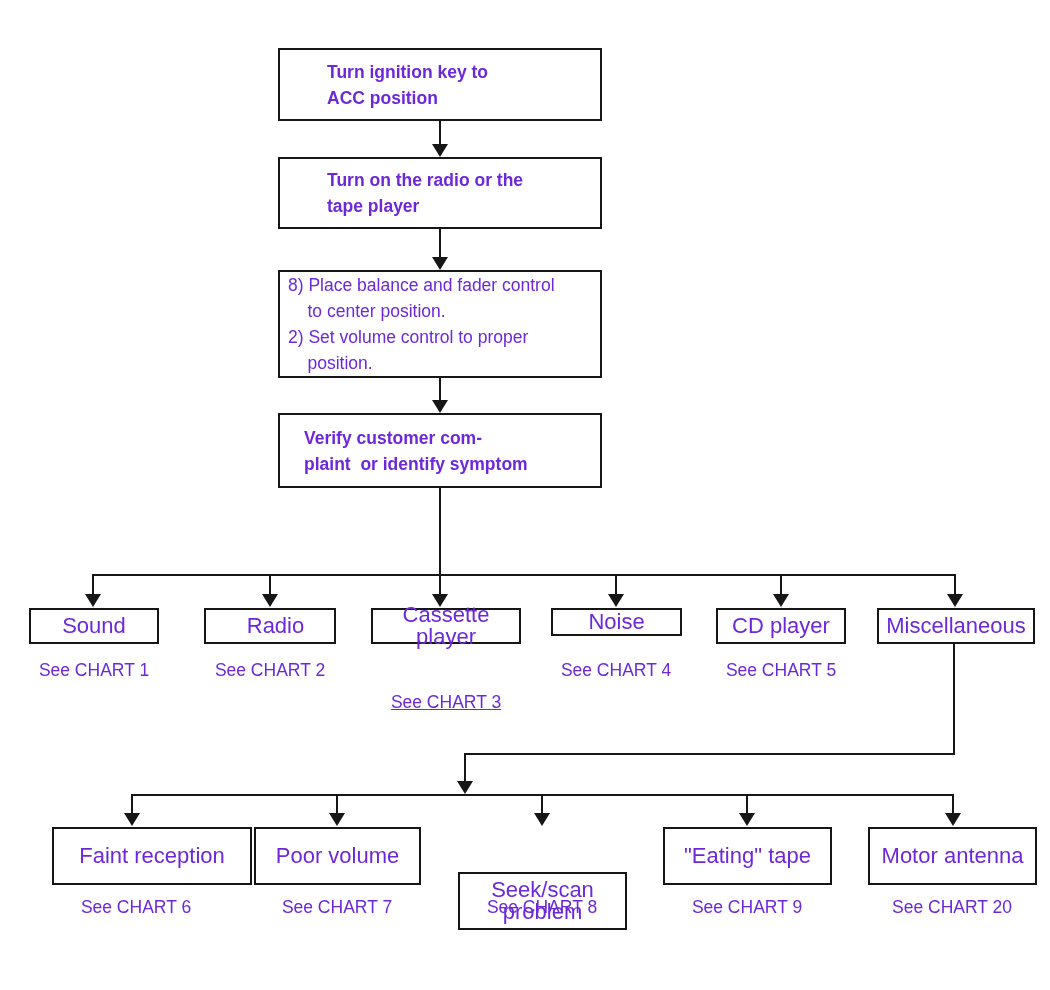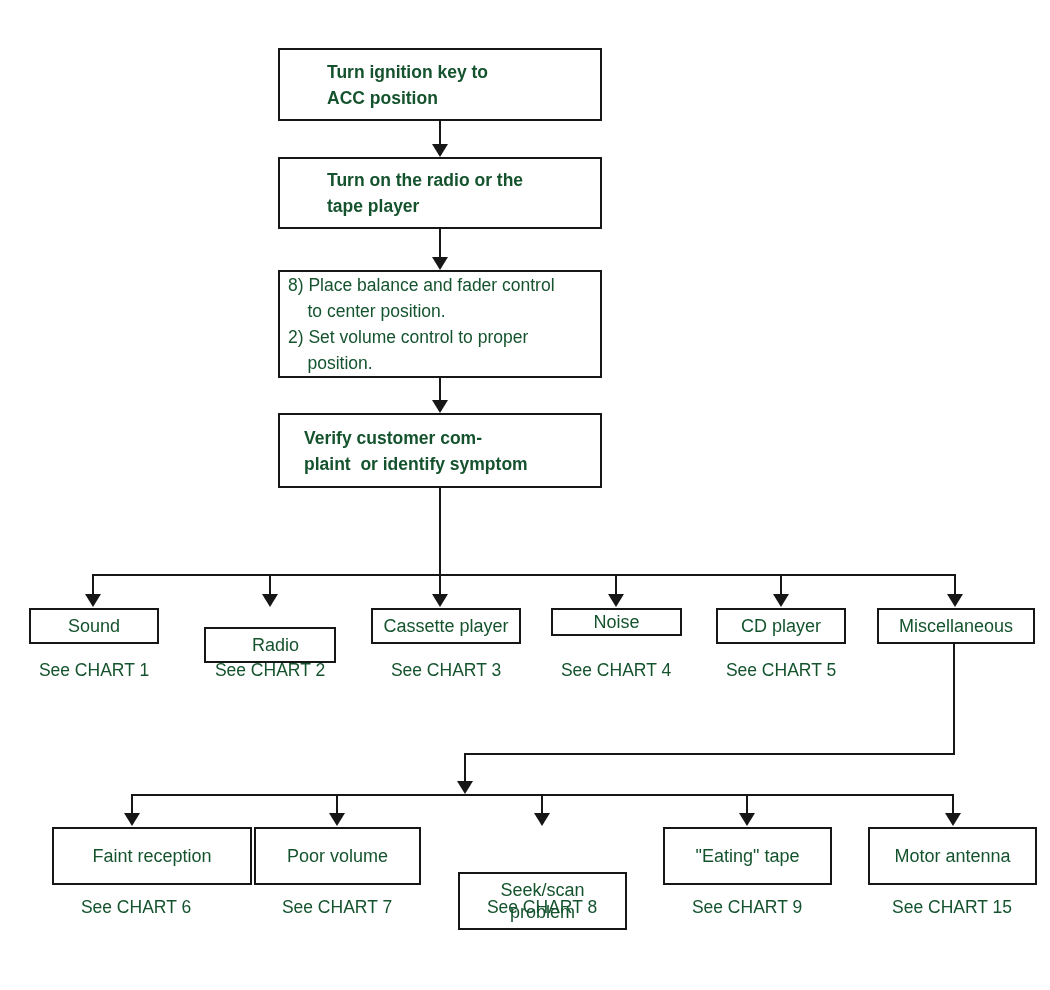--- a/index.html
+++ b/index.html
@@ -1,26 +1,26 @@
 <!DOCTYPE html>
 <html><head>
 <meta charset="utf-8">
 <style>
   html,body{margin:0;padding:0;background:#ffffff;}
   #canvas{
     position:relative;width:1050px;height:990px;background:#ffffff;
-    font-family:"Liberation Sans",sans-serif;color:#14532d;overflow:hidden;
+    font-family:"Liberation Sans",sans-serif;color:#6d28d9;overflow:hidden;
   }
   .box{
     position:absolute;box-sizing:border-box;border:2px solid #161616;background:#ffffff;
     display:flex;flex-direction:column;justify-content:center;
   }
   .step-box{font-weight:bold;font-size:17.5px;line-height:26px;white-space:pre-wrap;text-align:left;}
   .step-box.plain{font-weight:normal;}
-  .branch-box{font-size:18px;line-height:22px;white-space:pre-line;text-align:center;align-items:center;}
+  .branch-box{font-size:22px;line-height:22px;white-space:pre-line;text-align:center;align-items:center;}
   .chart-label{
     position:absolute;font-size:17.5px;line-height:20px;text-align:center;white-space:nowrap;
   }
   .vl{position:absolute;width:2px;background:#161616;}
   .hl{position:absolute;height:2px;background:#161616;}
   .ah{position:absolute;width:0;height:0;border-left:8px solid transparent;border-right:8px solid transparent;border-top:13px solid #161616;}
 </style>
 </head>
 <body>
 
@@ -63,29 +63,29 @@
   <div class="vl" style="left:615px;top:574px;height:22px;"></div>
   <div class="ah" style="left:608px;top:594px;"></div>
 
   <div class="vl" style="left:780px;top:574px;height:22px;"></div>
   <div class="ah" style="left:773px;top:594px;"></div>
 
   <div class="vl" style="left:954px;top:574px;height:22px;"></div>
   <div class="ah" style="left:947px;top:594px;"></div>
 
   <div class="box branch-box" style="left:29px;top:608px;width:130px;height:36px;">Sound</div>
-  <div class="box branch-box" style="left:204px;top:627px;width:132px;height:36px;padding-left:11px;">Radio</div>
+  <div class="box branch-box" style="left:204px;top:608px;width:132px;height:36px;padding-left:11px;">Radio</div>
   <div class="box branch-box" style="left:371px;top:608px;width:150px;height:36px;">Cassette player</div>
   <div class="box branch-box" style="left:551px;top:608px;width:131px;height:28px;">Noise</div>
   <div class="box branch-box" style="left:716px;top:608px;width:130px;height:36px;">CD player</div>
   <div class="box branch-box" style="left:877px;top:608px;width:158px;height:36px;">Miscellaneous</div>
 
   <div class="chart-label" style="left:14px;top:660px;width:160px;">See CHART 1</div>
   <div class="chart-label" style="left:190px;top:660px;width:160px;">See CHART 2</div>
-  <div class="chart-label" style="left:366px;top:660px;width:160px;">See CHART 3</div>
+  <div class="chart-label" style="left:366px;top:692px;width:160px;text-decoration:underline;">See CHART 3</div>
   <div class="chart-label" style="left:536px;top:660px;width:160px;">See CHART 4</div>
   <div class="chart-label" style="left:701px;top:660px;width:160px;">See CHART 5</div>
 
   <div class="vl" style="left:953px;top:644px;height:111px;"></div>
   <div class="hl" style="left:464px;top:753px;width:491px;"></div>
   <div class="vl" style="left:464px;top:753px;height:30px;"></div>
   <div class="ah" style="left:457px;top:781px;"></div>
 
   <div class="hl" style="left:132px;top:794px;width:822px;"></div>
 
@@ -108,15 +108,15 @@
   <div class="box branch-box" style="left:254px;top:827px;width:167px;height:58px;">Poor volume</div>
   <div class="box branch-box" style="left:458px;top:827px;width:169px;height:58px;margin-top:45px;">Seek/scan
 problem</div>
   <div class="box branch-box" style="left:663px;top:827px;width:169px;height:58px;">"Eating" tape</div>
   <div class="box branch-box" style="left:868px;top:827px;width:169px;height:58px;">Motor antenna</div>
 
   <div class="chart-label" style="left:56px;top:897px;width:160px;">See CHART 6</div>
   <div class="chart-label" style="left:257px;top:897px;width:160px;">See CHART 7</div>
   <div class="chart-label" style="left:462px;top:897px;width:160px;">See CHART 8</div>
   <div class="chart-label" style="left:667px;top:897px;width:160px;">See CHART 9</div>
-  <div class="chart-label" style="left:867px;top:897px;width:170px;">See CHART 15</div>
+  <div class="chart-label" style="left:867px;top:897px;width:170px;">See CHART 20</div>
 
 </div>
 
 </body></html>

